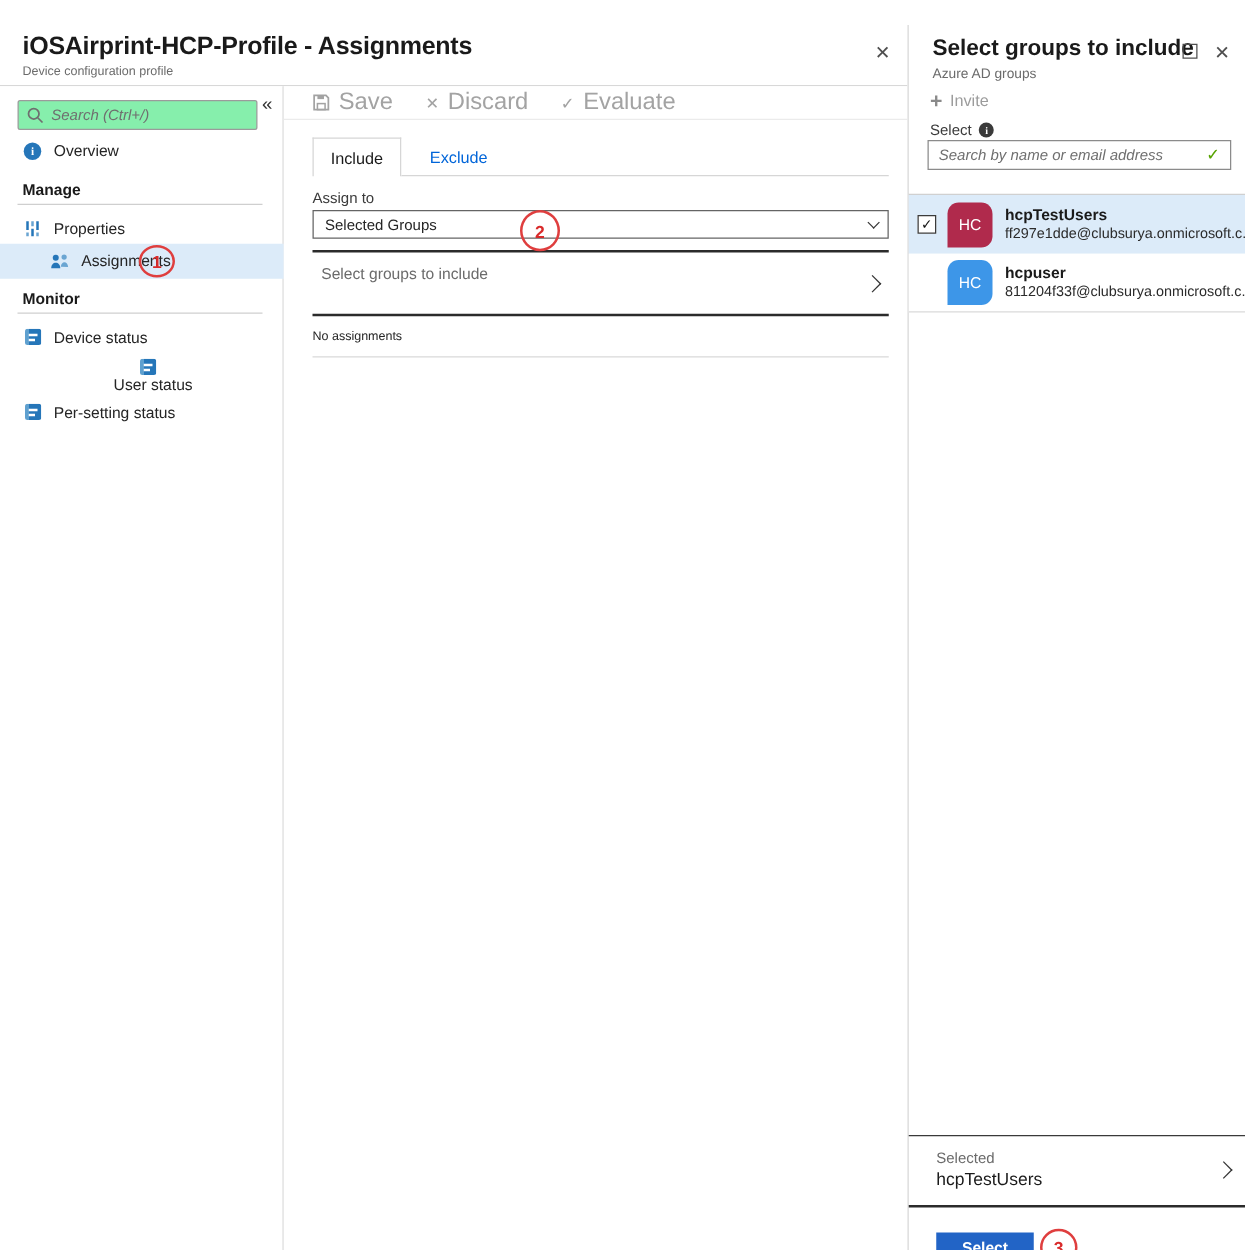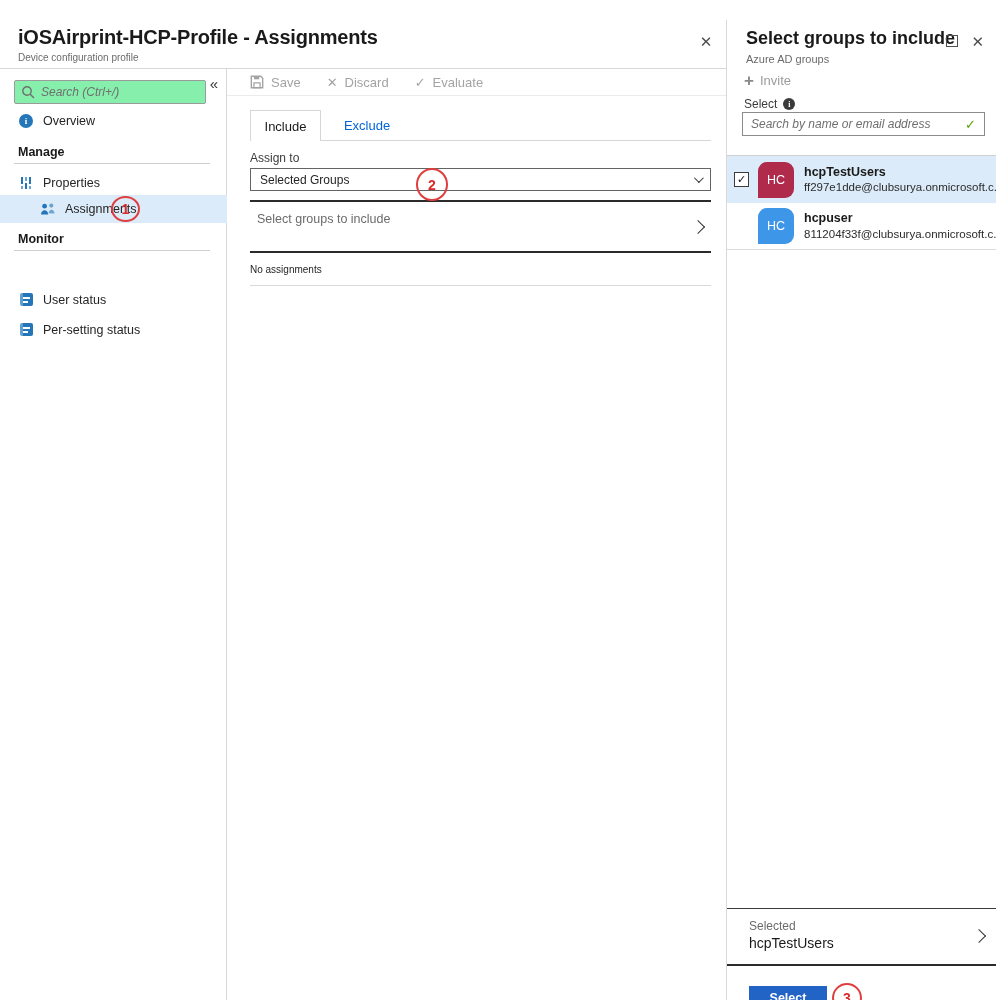--- a/index.html
+++ b/index.html
@@ -35,21 +35,21 @@
   .icon-status { width:13px; height:13px; border-radius:2px;
     background:
       linear-gradient(#fff,#fff) 3px 4px/7px 2px no-repeat,
       linear-gradient(#fff,#fff) 3px 8px/5px 2px no-repeat,
       linear-gradient(90deg,#5fa0cf 0 3px,#2576b9 3px);
   }
 
   
   .main { position:absolute; left:227px; top:49px; width:499px; height:951px; background:#fff; }
   .toolbar { position:absolute; left:0; top:0; width:499px; height:27px; border-bottom:1px solid #ebebeb; display:flex; align-items:center; padding-left:23px; gap:26px; }
-  .toolbar-btn { display:flex; align-items:center; gap:7px; font-size:13px; color:#a3a3a3; cursor:default;text-align:right; }
+  .toolbar-btn { display:flex; align-items:center; gap:7px; font-size:19px; color:#a3a3a3; cursor:default;text-align:right; }
   .tb-glyph { font-size:13px; font-weight:700; color:#a3a3a3; line-height:1; }
   .glyph-check::before { content:"\2713"; }
 
   .tab { position:absolute; top:41px; height:31px; display:flex; align-items:center; justify-content:center; font-size:13px; cursor:pointer; }
   .tab-include { left:23px; width:71px; border:1px solid #d6d6d6; border-bottom:none; background:#fff; color:#1a1a1a; z-index:2; }
   .tab-exclude { left:110px; width:60px; color:#0065d9; }
   .tab-underline { position:absolute; left:94px; top:71px; width:390px; border-top:1px solid #d6d6d6; }
 
   .assign-label { position:absolute; left:23px; top:82px; font-size:12px; color:#3b3b3b; }
   .dropdown { position:absolute; left:23px; top:99px; width:461px; height:23px; border:1px solid #646464; background:#fff; display:flex; align-items:center; padding:0 9px; font-size:12px; color:#252525; cursor:pointer; }
@@ -165,21 +165,27 @@
               <circle cx="11.3" cy="3.6" r="2.1" fill="#6aa5d2"></circle>
               <path d="M8.6 11.3c.3-2.2 1.5-3.5 2.9-3.5 1.6 0 2.8 1.4 3 3.7z" fill="#6aa5d2"></path>
             </svg>
         </span>
         <span>Assignments</span>
       </div>
 
       <div class="section-header" style="top:163px;">Monitor</div>
       <div class="section-divider" style="top:181px;"></div>
 
-      <div class="nav-item" style="top:217px;">
+      <div class="nav-item" style="top:187px;">
+        <span class="nicon">
+            <span class="icon-status"></span>
+          </span>
+        <span>Device status</span>
+      </div>
+      <div class="nav-item" style="top:217px;flex-direction:column;">
         <span class="nicon">
             <span class="icon-status"></span>
           </span>
         <span>User status</span>
       </div>
       <div class="nav-item" style="top:247px;">
         <span class="nicon">
             <span class="icon-status"></span>
           </span>
         <span>Per-setting status</span>

